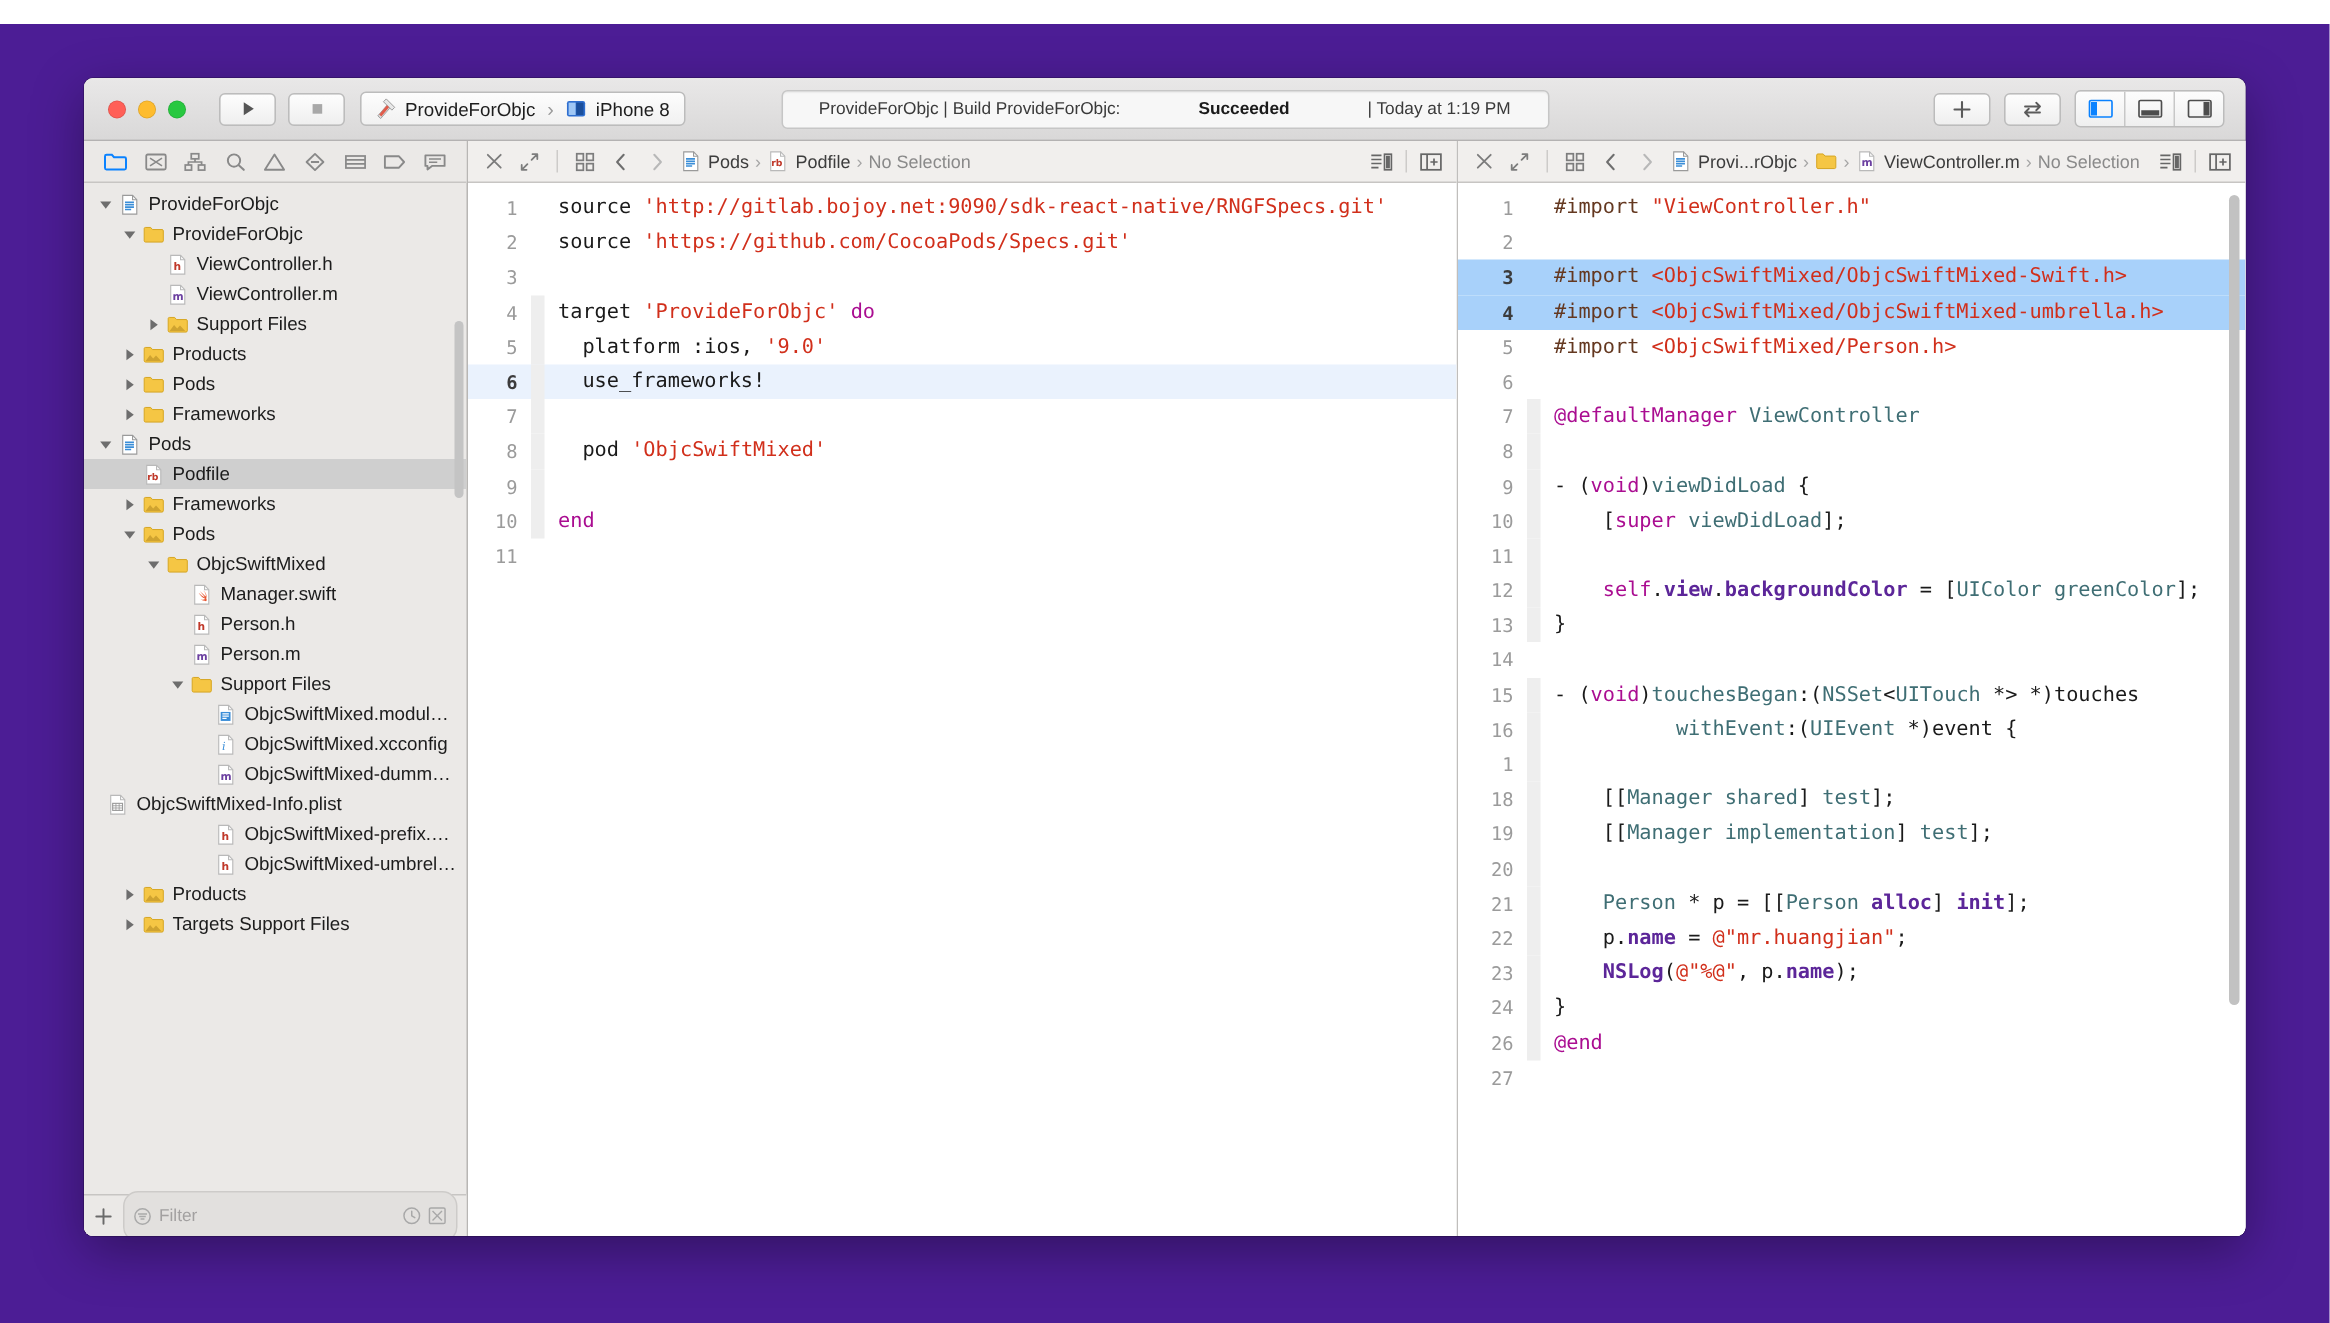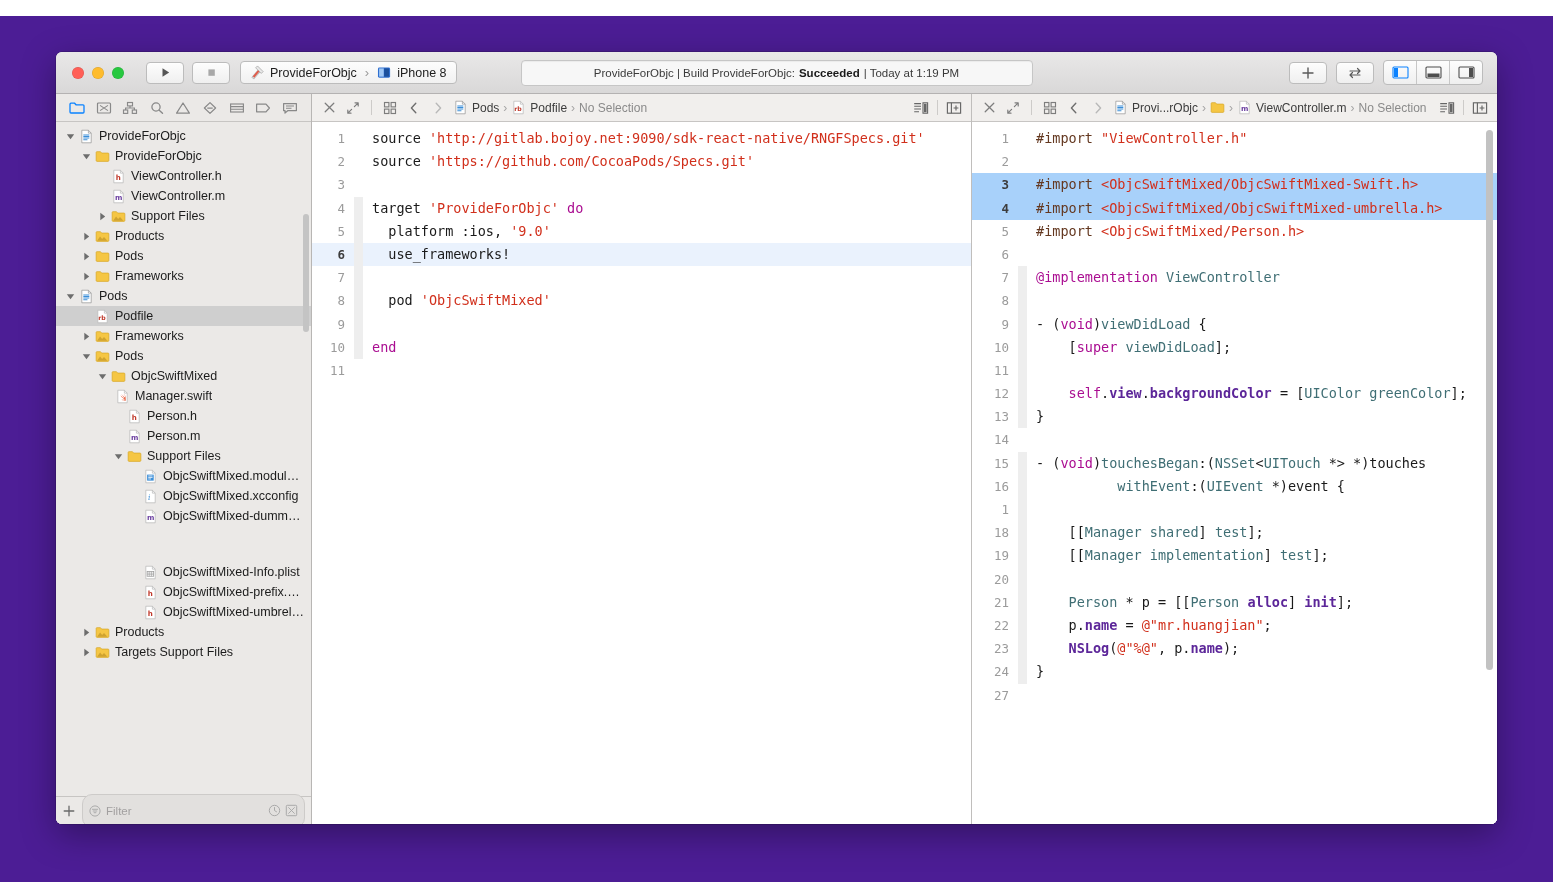--- a/index.html
+++ b/index.html
@@ -75,20 +75,21 @@
   .status-box {
     position: absolute;
     left: 50%; transform: translateX(-50%);
     width: 510px; height: 24px;
     background: #f7f7f7;
     border: 1px solid #c6c6c6;
     border-radius: 4px;
     display: flex; align-items: center; justify-content: center;
     font-size: 11.5px; color: #3a3a3a;
     box-shadow: inset 0 1px 1px rgba(0,0,0,.05);
+    gap: 48px;
   }
   .status-box b { color: #1a1a1a; font-weight: bold; }
 
   .tb-right {
     margin-left: auto;
     display: flex; align-items: center; gap: 9px;
     padding-right: 4px;
   }
   .seg-group {
     display: flex; height: 23px;
@@ -552,48 +553,48 @@
                   <path d="M0.8 2.3 H8.2 L4.5 7.2 Z" fill="#6d6d6d"></path>
                 </svg>
               </span>
               <span class="ficon">
                 <svg width="15" height="15" viewBox="0 0 16 16">
                   <path d="M1.2 3.6 C1.2 3.1 1.6 2.8 2.1 2.8 H5.8 L7.1 4.3 H13.9 C14.4 4.3 14.8 4.7 14.8 5.2 V12.3 C14.8 12.8 14.4 13.2 13.9 13.2 H2.1 C1.6 13.2 1.2 12.8 1.2 12.3 Z" fill="#f5c644" stroke="#d5a521" stroke-width="0.7"></path>
                 </svg>
               </span>
               <span class="rlabel">ObjcSwiftMixed</span>
             </div>
-            <div class="row" style="padding-left: 44px;">
-              <span class="tw none"></span>
-              <span class="ficon">
-                <svg width="15" height="15" viewBox="0 0 16 16">
-                  <path d="M3 1.3 H10 L13 4.4 V14.7 H3 Z" fill="#ffffff" stroke="#b9b9b9" stroke-width="0.8"></path>
-     <path d="M10 1.3 V4.4 H13" fill="none" stroke="#b9b9b9" stroke-width="0.8"></path>
-                  <path d="M6.2 10.8 C7.6 11.8 9.6 11.6 10.6 10.8 C9.2 10.6 6.8 8.6 5.8 6.6 C7.2 8.1 9.2 9.6 10.2 10 C9.4 8.6 7.6 6.6 6.6 5.4 C8 6.8 10 8.6 10.8 9.2 C11.2 8.2 10.6 6.4 9 5 C11.2 6.2 11.8 9 11.2 10.6 C11.8 11.6 11.4 12.4 11 12.6 C10 12 8 12.2 6.2 10.8 Z" fill="#e8542f"></path>
-                </svg>
-              </span>
-              <span class="rlabel">Manager.swift</span>
-            </div>
             <div class="row" style="padding-left: 56px;">
               <span class="tw none"></span>
               <span class="ficon">
                 <svg width="15" height="15" viewBox="0 0 16 16">
                   <path d="M3 1.3 H10 L13 4.4 V14.7 H3 Z" fill="#ffffff" stroke="#b9b9b9" stroke-width="0.8"></path>
      <path d="M10 1.3 V4.4 H13" fill="none" stroke="#b9b9b9" stroke-width="0.8"></path>
-                  <text x="5" y="11.6" font-family="DejaVu Sans, sans-serif" font-size="7.6" font-weight="bold" fill="#c0392b">h</text>
-                </svg>
-              </span>
-              <span class="rlabel">Person.h</span>
+                  <path d="M6.2 10.8 C7.6 11.8 9.6 11.6 10.6 10.8 C9.2 10.6 6.8 8.6 5.8 6.6 C7.2 8.1 9.2 9.6 10.2 10 C9.4 8.6 7.6 6.6 6.6 5.4 C8 6.8 10 8.6 10.8 9.2 C11.2 8.2 10.6 6.4 9 5 C11.2 6.2 11.8 9 11.2 10.6 C11.8 11.6 11.4 12.4 11 12.6 C10 12 8 12.2 6.2 10.8 Z" fill="#e8542f"></path>
+                </svg>
+              </span>
+              <span class="rlabel">Manager.swift</span>
             </div>
             <div class="row" style="padding-left: 56px;">
               <span class="tw none"></span>
               <span class="ficon">
                 <svg width="15" height="15" viewBox="0 0 16 16">
                   <path d="M3 1.3 H10 L13 4.4 V14.7 H3 Z" fill="#ffffff" stroke="#b9b9b9" stroke-width="0.8"></path>
      <path d="M10 1.3 V4.4 H13" fill="none" stroke="#b9b9b9" stroke-width="0.8"></path>
+                  <text x="5" y="11.6" font-family="DejaVu Sans, sans-serif" font-size="7.6" font-weight="bold" fill="#c0392b">h</text>
+                </svg>
+              </span>
+              <span class="rlabel">Person.h</span>
+            </div>
+            <div class="row" style="padding-left: 56px;">
+              <span class="tw none"></span>
+              <span class="ficon">
+                <svg width="15" height="15" viewBox="0 0 16 16">
+                  <path d="M3 1.3 H10 L13 4.4 V14.7 H3 Z" fill="#ffffff" stroke="#b9b9b9" stroke-width="0.8"></path>
+     <path d="M10 1.3 V4.4 H13" fill="none" stroke="#b9b9b9" stroke-width="0.8"></path>
                   <text x="4.3" y="11.6" font-family="DejaVu Sans, sans-serif" font-size="7.6" font-weight="bold" fill="#6b3fa0">m</text>
                 </svg>
               </span>
               <span class="rlabel">Person.m</span>
             </div>
             <div class="row" style="padding-left: 56px;">
               <span class="tw">
                 <svg width="9" height="9" viewBox="0 0 9 9">
                   <path d="M0.8 2.3 H8.2 L4.5 7.2 Z" fill="#6d6d6d"></path>
                 </svg>
@@ -632,21 +633,21 @@
               <span class="tw none"></span>
               <span class="ficon">
                 <svg width="15" height="15" viewBox="0 0 16 16">
                   <path d="M3 1.3 H10 L13 4.4 V14.7 H3 Z" fill="#ffffff" stroke="#b9b9b9" stroke-width="0.8"></path>
      <path d="M10 1.3 V4.4 H13" fill="none" stroke="#b9b9b9" stroke-width="0.8"></path>
                   <text x="4.3" y="11.6" font-family="DejaVu Sans, sans-serif" font-size="7.6" font-weight="bold" fill="#6b3fa0">m</text>
                 </svg>
               </span>
               <span class="rlabel">ObjcSwiftMixed-dummy.m</span>
             </div>
-            <div class="row" style="padding-left: 72px; margin-top: 36px;">
+            <div class="row" style="">
               <span class="tw none"></span>
               <span class="ficon">
                 <svg width="15" height="15" viewBox="0 0 16 16">
                   <path d="M3 1.3 H10 L13 4.4 V14.7 H3 Z" fill="#ffffff" stroke="#b9b9b9" stroke-width="0.8"></path>
      <path d="M10 1.3 V4.4 H13" fill="none" stroke="#b9b9b9" stroke-width="0.8"></path>
                   <rect x="4.4" y="7" width="7" height="5" fill="none" stroke="#9a9a9a" stroke-width="0.8"></rect>
          <path d="M4.4 8.7 H11.4 M4.4 10.3 H11.4 M6.7 7 V12 M9 7 V12" stroke="#9a9a9a" stroke-width="0.6"></path>
                 </svg>
               </span>
               <span class="rlabel">ObjcSwiftMixed-Info.plist</span>
@@ -983,21 +984,21 @@
                   <div class="ctext"><span class="s-pre">#import </span><span class="s-str">&lt;ObjcSwiftMixed/Person.h&gt;</span></div>
                 </div>
                 <div class="cline">
                   <div class="gutter">6</div>
                   <div class="foldbar"></div>
                   <div class="ctext"></div>
                 </div>
                 <div class="cline">
                   <div class="gutter">7</div>
                   <div class="foldbar on"></div>
-                  <div class="ctext"><span class="s-kw">@implementation</span><span class="s-plain"> </span><span class="s-type">ViewController</span></div>
+                  <div class="ctext"><span class="s-kw">@defaultManager</span><span class="s-plain"> </span><span class="s-type">ViewController</span></div>
                 </div>
                 <div class="cline">
                   <div class="gutter">8</div>
                   <div class="foldbar on"></div>
                   <div class="ctext"></div>
                 </div>
                 <div class="cline">
                   <div class="gutter">9</div>
                   <div class="foldbar on"></div>
                   <div class="ctext"><span class="s-plain">- (</span><span class="s-kw">void</span><span class="s-plain">)</span><span class="s-type">viewDidLoad</span><span class="s-plain"> {</span></div>
@@ -1069,20 +1070,25 @@
                 </div>
                 <div class="cline">
                   <div class="gutter">23</div>
                   <div class="foldbar on"></div>
                   <div class="ctext"><span class="s-plain">    </span><span class="s-cls">NSLog</span><span class="s-plain">(</span><span class="s-str">@"%@"</span><span class="s-plain">, p.</span><span class="s-cls">name</span><span class="s-plain">);</span></div>
                 </div>
                 <div class="cline">
                   <div class="gutter">24</div>
                   <div class="foldbar on"></div>
                   <div class="ctext"><span class="s-plain">}</span></div>
+                </div>
+                <div class="cline">
+                  <div class="gutter">26</div>
+                  <div class="foldbar on"></div>
+                  <div class="ctext"><span class="s-kw">@end</span></div>
                 </div>
                 <div class="cline">
                   <div class="gutter">27</div>
                   <div class="foldbar"></div>
                   <div class="ctext"></div>
                 </div>
               </div>
             <div class="code-scrollbar"></div>
           </div>
         </div>

